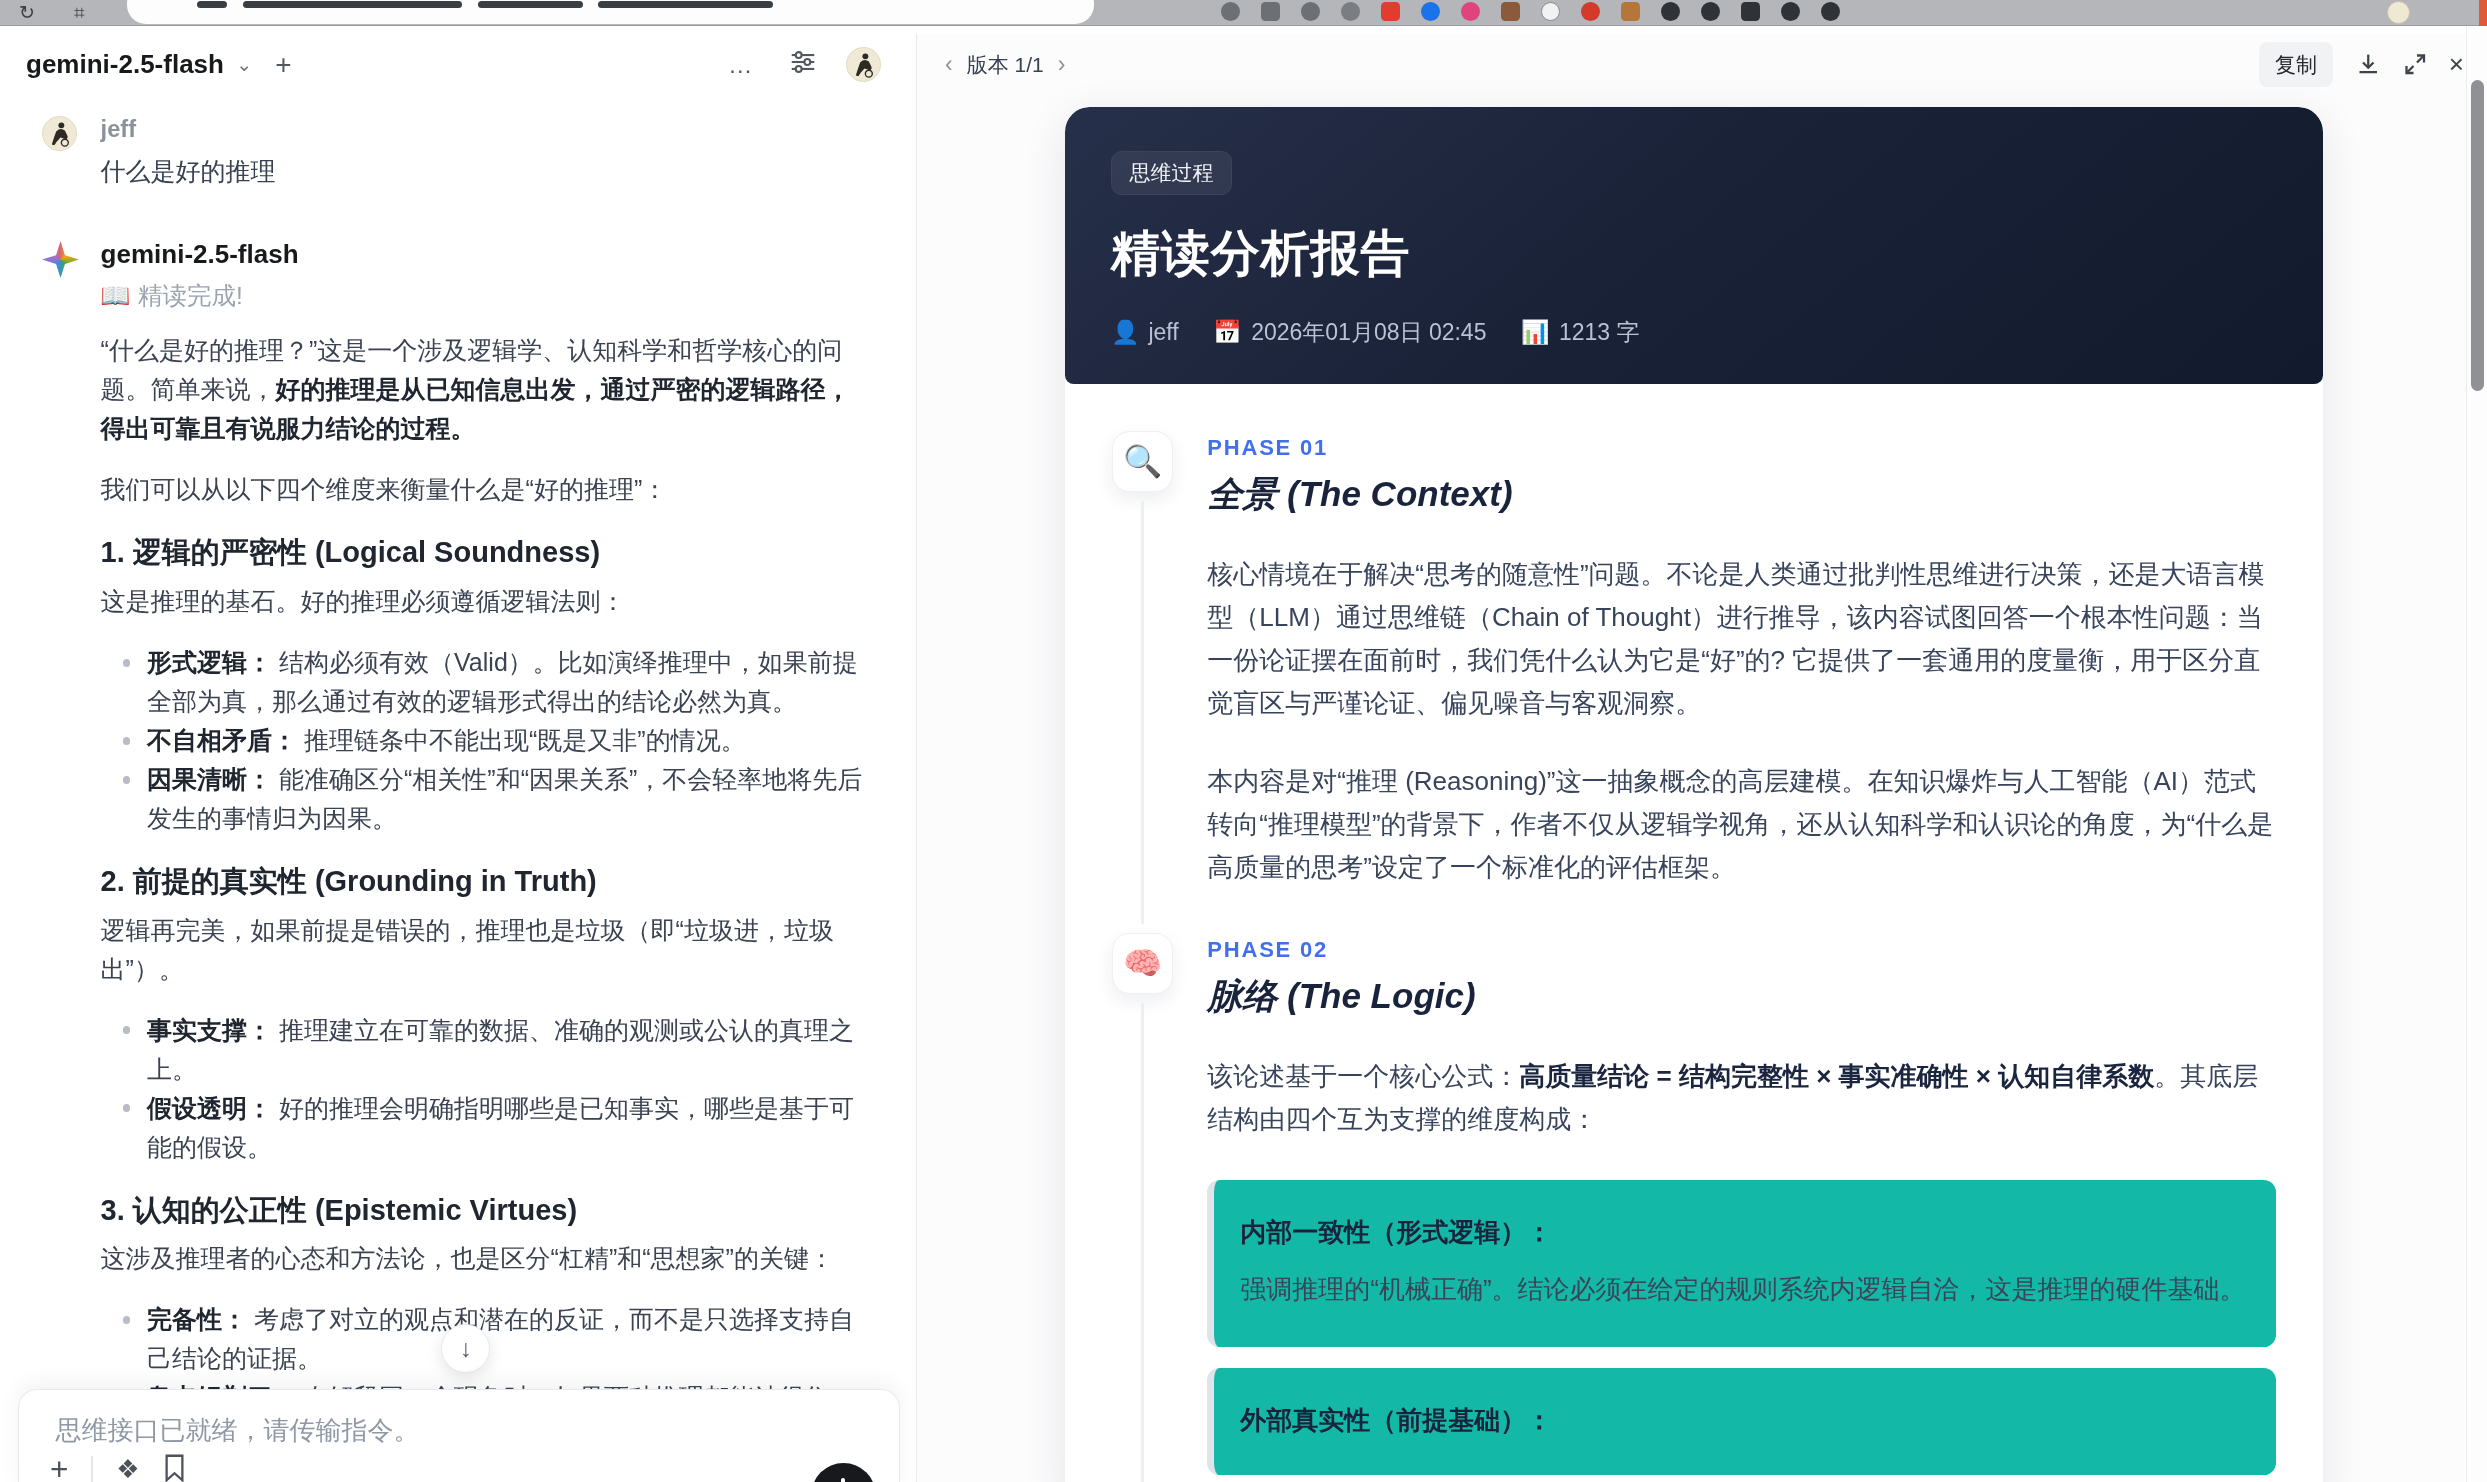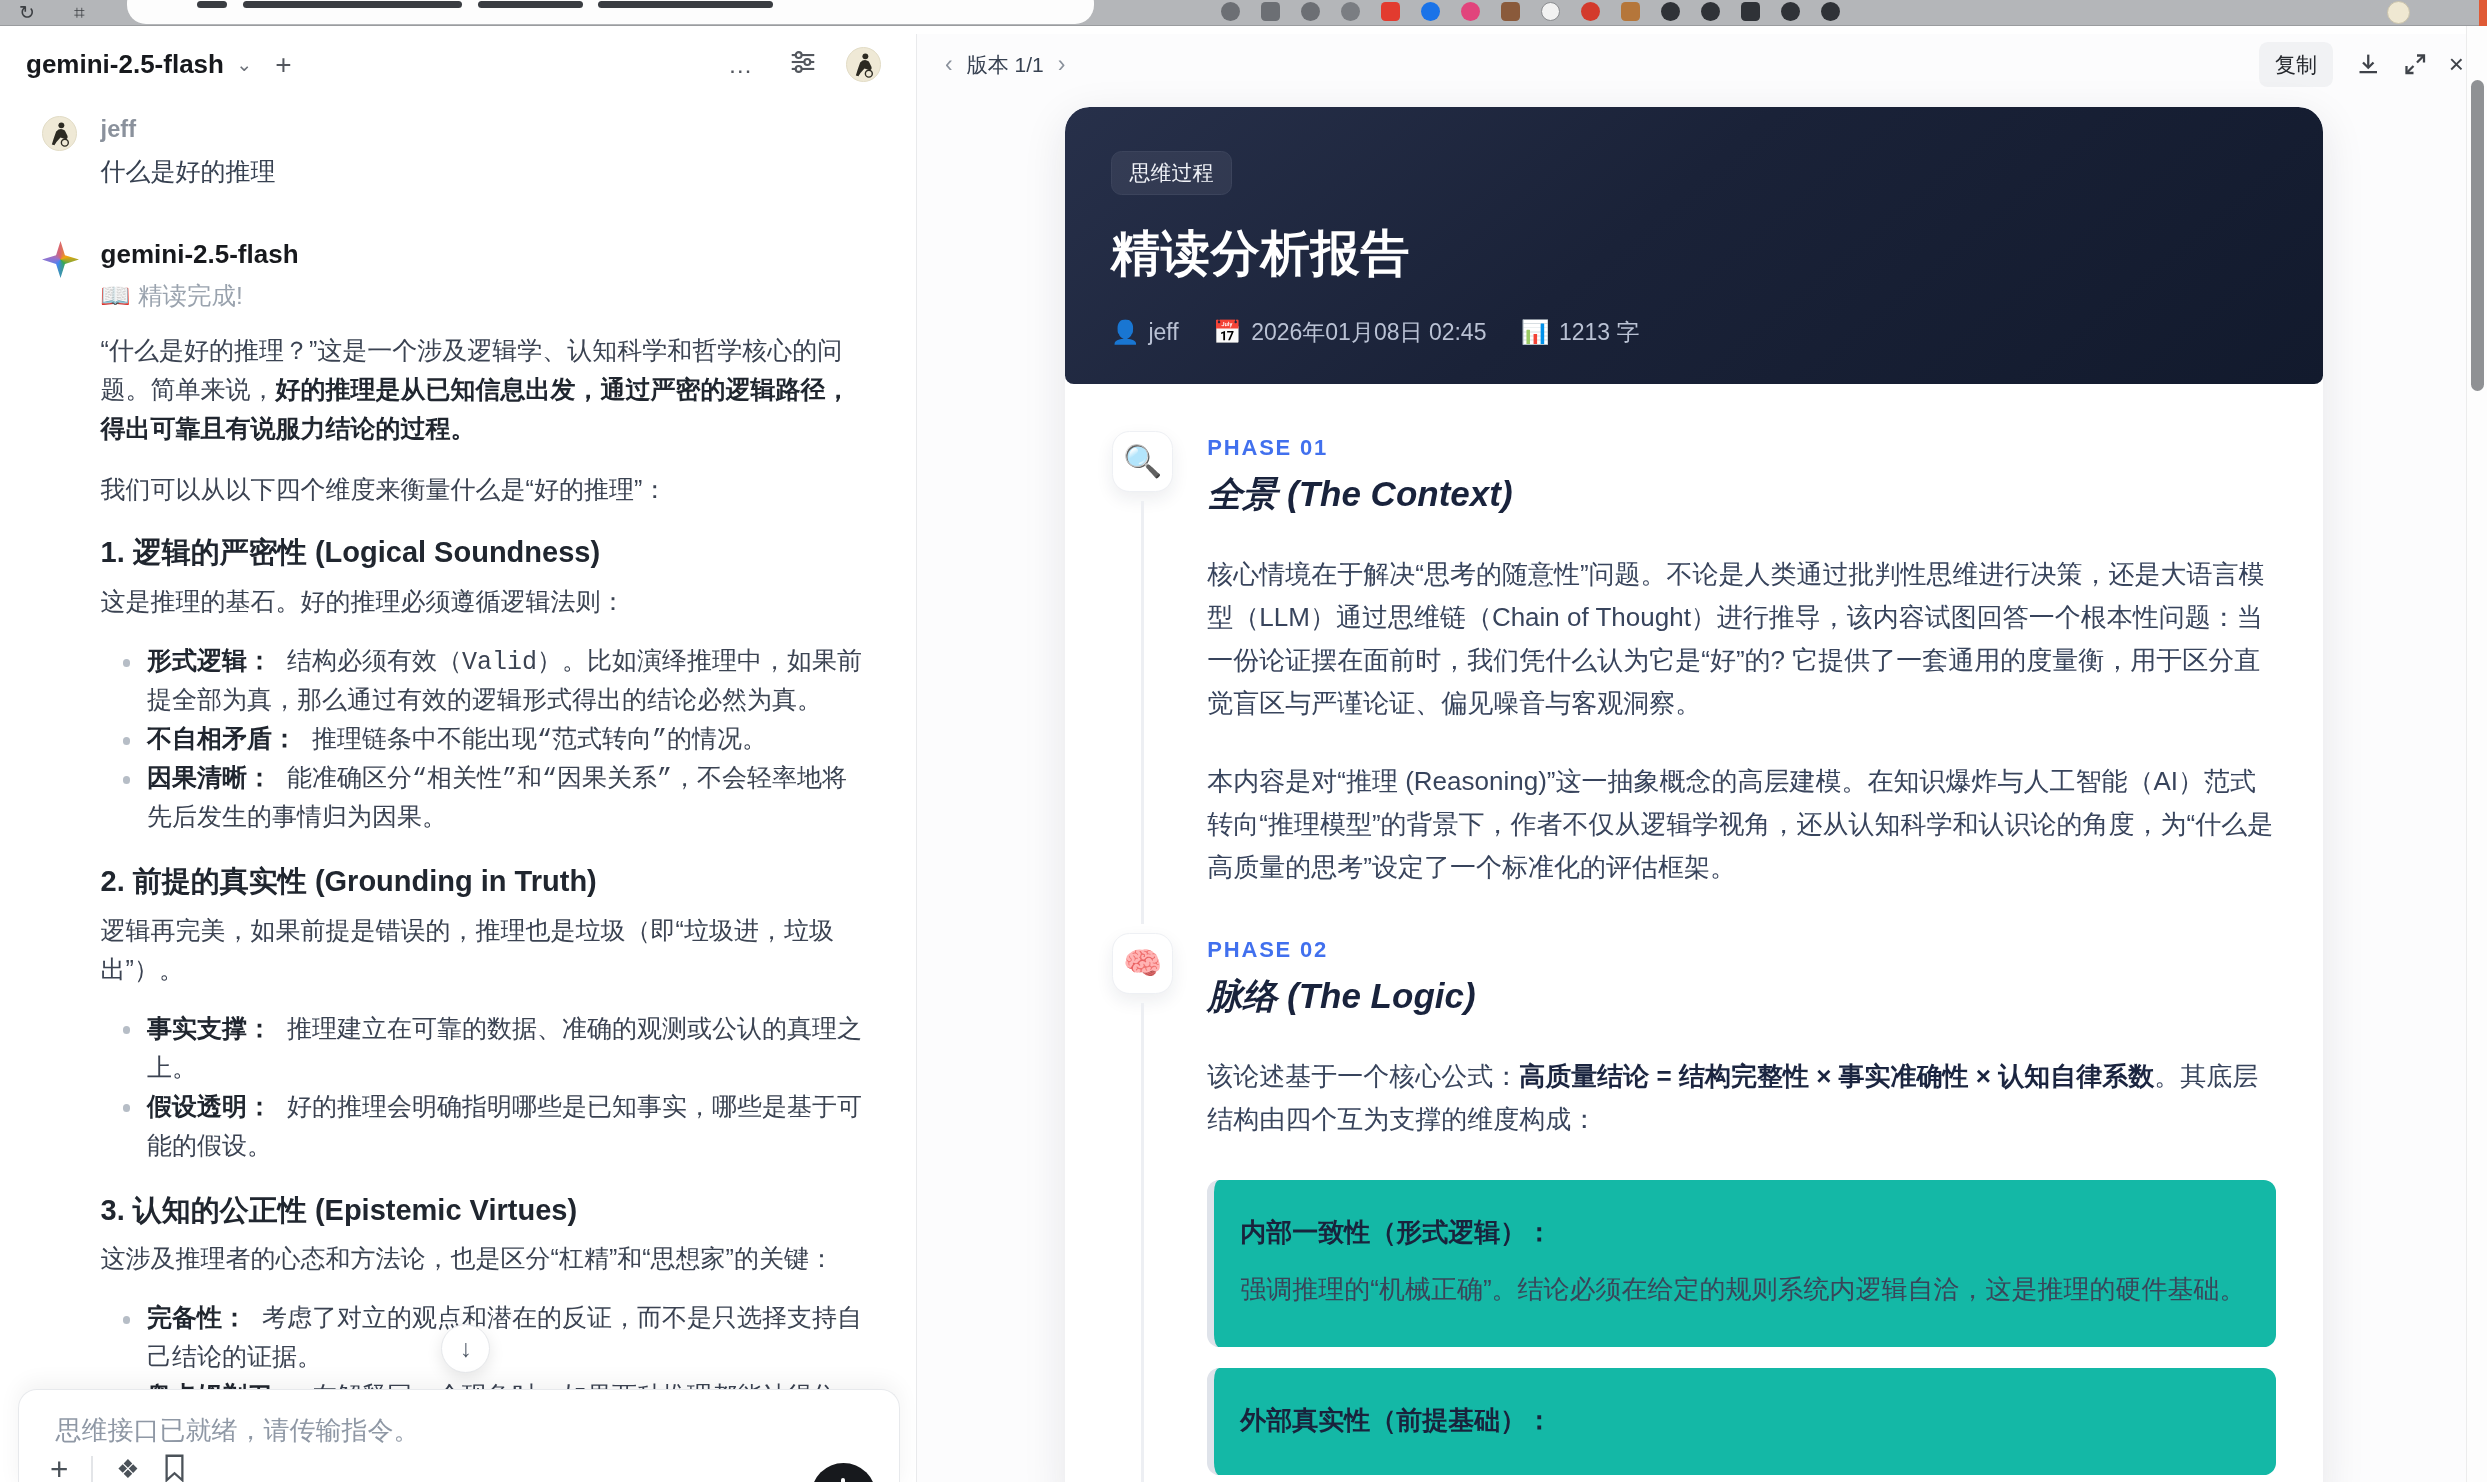--- a/index.html
+++ b/index.html
@@ -41,21 +41,21 @@
   .gemini-star { width:37px; height:37px; clip-path:polygon(50% 0,62% 38%,100% 50%,62% 62%,50% 100%,38% 62%,0 50%,38% 38%); background:conic-gradient(from 210deg,#4285f4,#9b72cb,#d96570,#f2a60c,#34a853,#4285f4); margin-top:1.8px; }
   .msg-body { flex:1; min-width:0; }
   .sender { font-size:23.6px; font-weight:700; color:#8a919c; margin-bottom:12.3px; }
   .sender.model { font-size:26px; color:#17191d; margin-bottom:8.8px; }
   .user-text { font-size:25px; color:#374151; }
   .status-line { font-size:24.5px; color:#9aa3ae; margin-bottom:19px; }
   .cb { font-size:25px; color:#3b4352; line-height:39px; }
   .cb p { margin:0 0 22px; }
   .cb strong { color:#20262f; font-weight:700; }
   .cb h3 { font-size:29px; font-weight:700; color:#20262f; line-height:42px; margin:15.8px 0 8.8px; }
-  .cb ul { list-style:none; margin:0 0 22px;font-family:Liberation Mono, monospace; }
+  .cb ul { list-style:none; margin:0 0 22px; }
   .cb li { position:relative; margin-left:22px; padding-left:24.5px; }
   .cb li::before { content:""; position:absolute; left:0; top:15.8px; width:7.9px; height:7.9px; border-radius:50%; background:#b6bdc6; }
 
   
   .scroll-fab { position:absolute; left:441px; top:1290px; width:49px; height:49px; border-radius:50%; background:#ffffff; border:0.9px solid #e6e8eb; box-shadow:0 5.3px 15.8px rgba(0,0,0,.10); display:flex; align-items:center; justify-content:center; font-size:24.5px; color:#4b5563; z-index:6; }
 
   
   .input-card { position:absolute; left:17.5px; width:882px; top:1355px; height:102px; background:#ffffff; border:1.8px solid #e7e9ec; border-bottom:none; border-radius:19px 19px 0 0; box-shadow:0 -7px 21px rgba(0,0,0,.05); z-index:7; padding:23px 26px 0 37px; }
   .input-text { font-size:26px; color:#8f98a5; }
   .input-toolbar { position:absolute; left:31.5px; bottom:3.5px; display:flex; align-items:center; gap:23px; color:#4b5259; }
@@ -199,21 +199,21 @@
         <div class="msg-body">
           <div class="sender model">gemini-2.5-flash</div>
           <div class="status-line">📖 精读完成!</div>
           <div class="cb" id="chat-blocks">
               <p><span>“什么是好的推理？”这是一个涉及逻辑学、认知科学和哲学核心的问题。简单来说，</span><strong>好的推理是从已知信息出发，通过严密的逻辑路径，得出可靠且有说服力结论的过程。</strong></p>
               <p><span>我们可以从以下四个维度来衡量什么是“好的推理”：</span></p>
               <h3>1. 逻辑的严密性 (Logical Soundness)</h3>
               <p><span>这是推理的基石。好的推理必须遵循逻辑法则：</span></p>
               <ul>
                 <li><strong>形式逻辑： </strong><span>结构必须有效（Valid）。比如演绎推理中，如果前提全部为真，那么通过有效的逻辑形式得出的结论必然为真。</span></li>
-                <li><strong>不自相矛盾： </strong><span>推理链条中不能出现“范式转向”的情况。</span></li>
+                <li><strong>不自相矛盾： </strong><span>推理链条中不能出现“既是又非”的情况。</span></li>
                 <li><strong>因果清晰： </strong><span>能准确区分“相关性”和“因果关系”，不会轻率地将先后发生的事情归为因果。</span></li>
               </ul>
               <h3>2. 前提的真实性 (Grounding in Truth)</h3>
               <p><span>逻辑再完美，如果前提是错误的，推理也是垃圾（即“垃圾进，垃圾出”）。</span></p>
               <ul>
                 <li><strong>事实支撑： </strong><span>推理建立在可靠的数据、准确的观测或公认的真理之上。</span></li>
                 <li><strong>假设透明： </strong><span>好的推理会明确指明哪些是已知事实，哪些是基于可能的假设。</span></li>
               </ul>
               <h3>3. 认知的公正性 (Epistemic Virtues)</h3>
               <p><span>这涉及推理者的心态和方法论，也是区分“杠精”和“思想家”的关键：</span></p>

